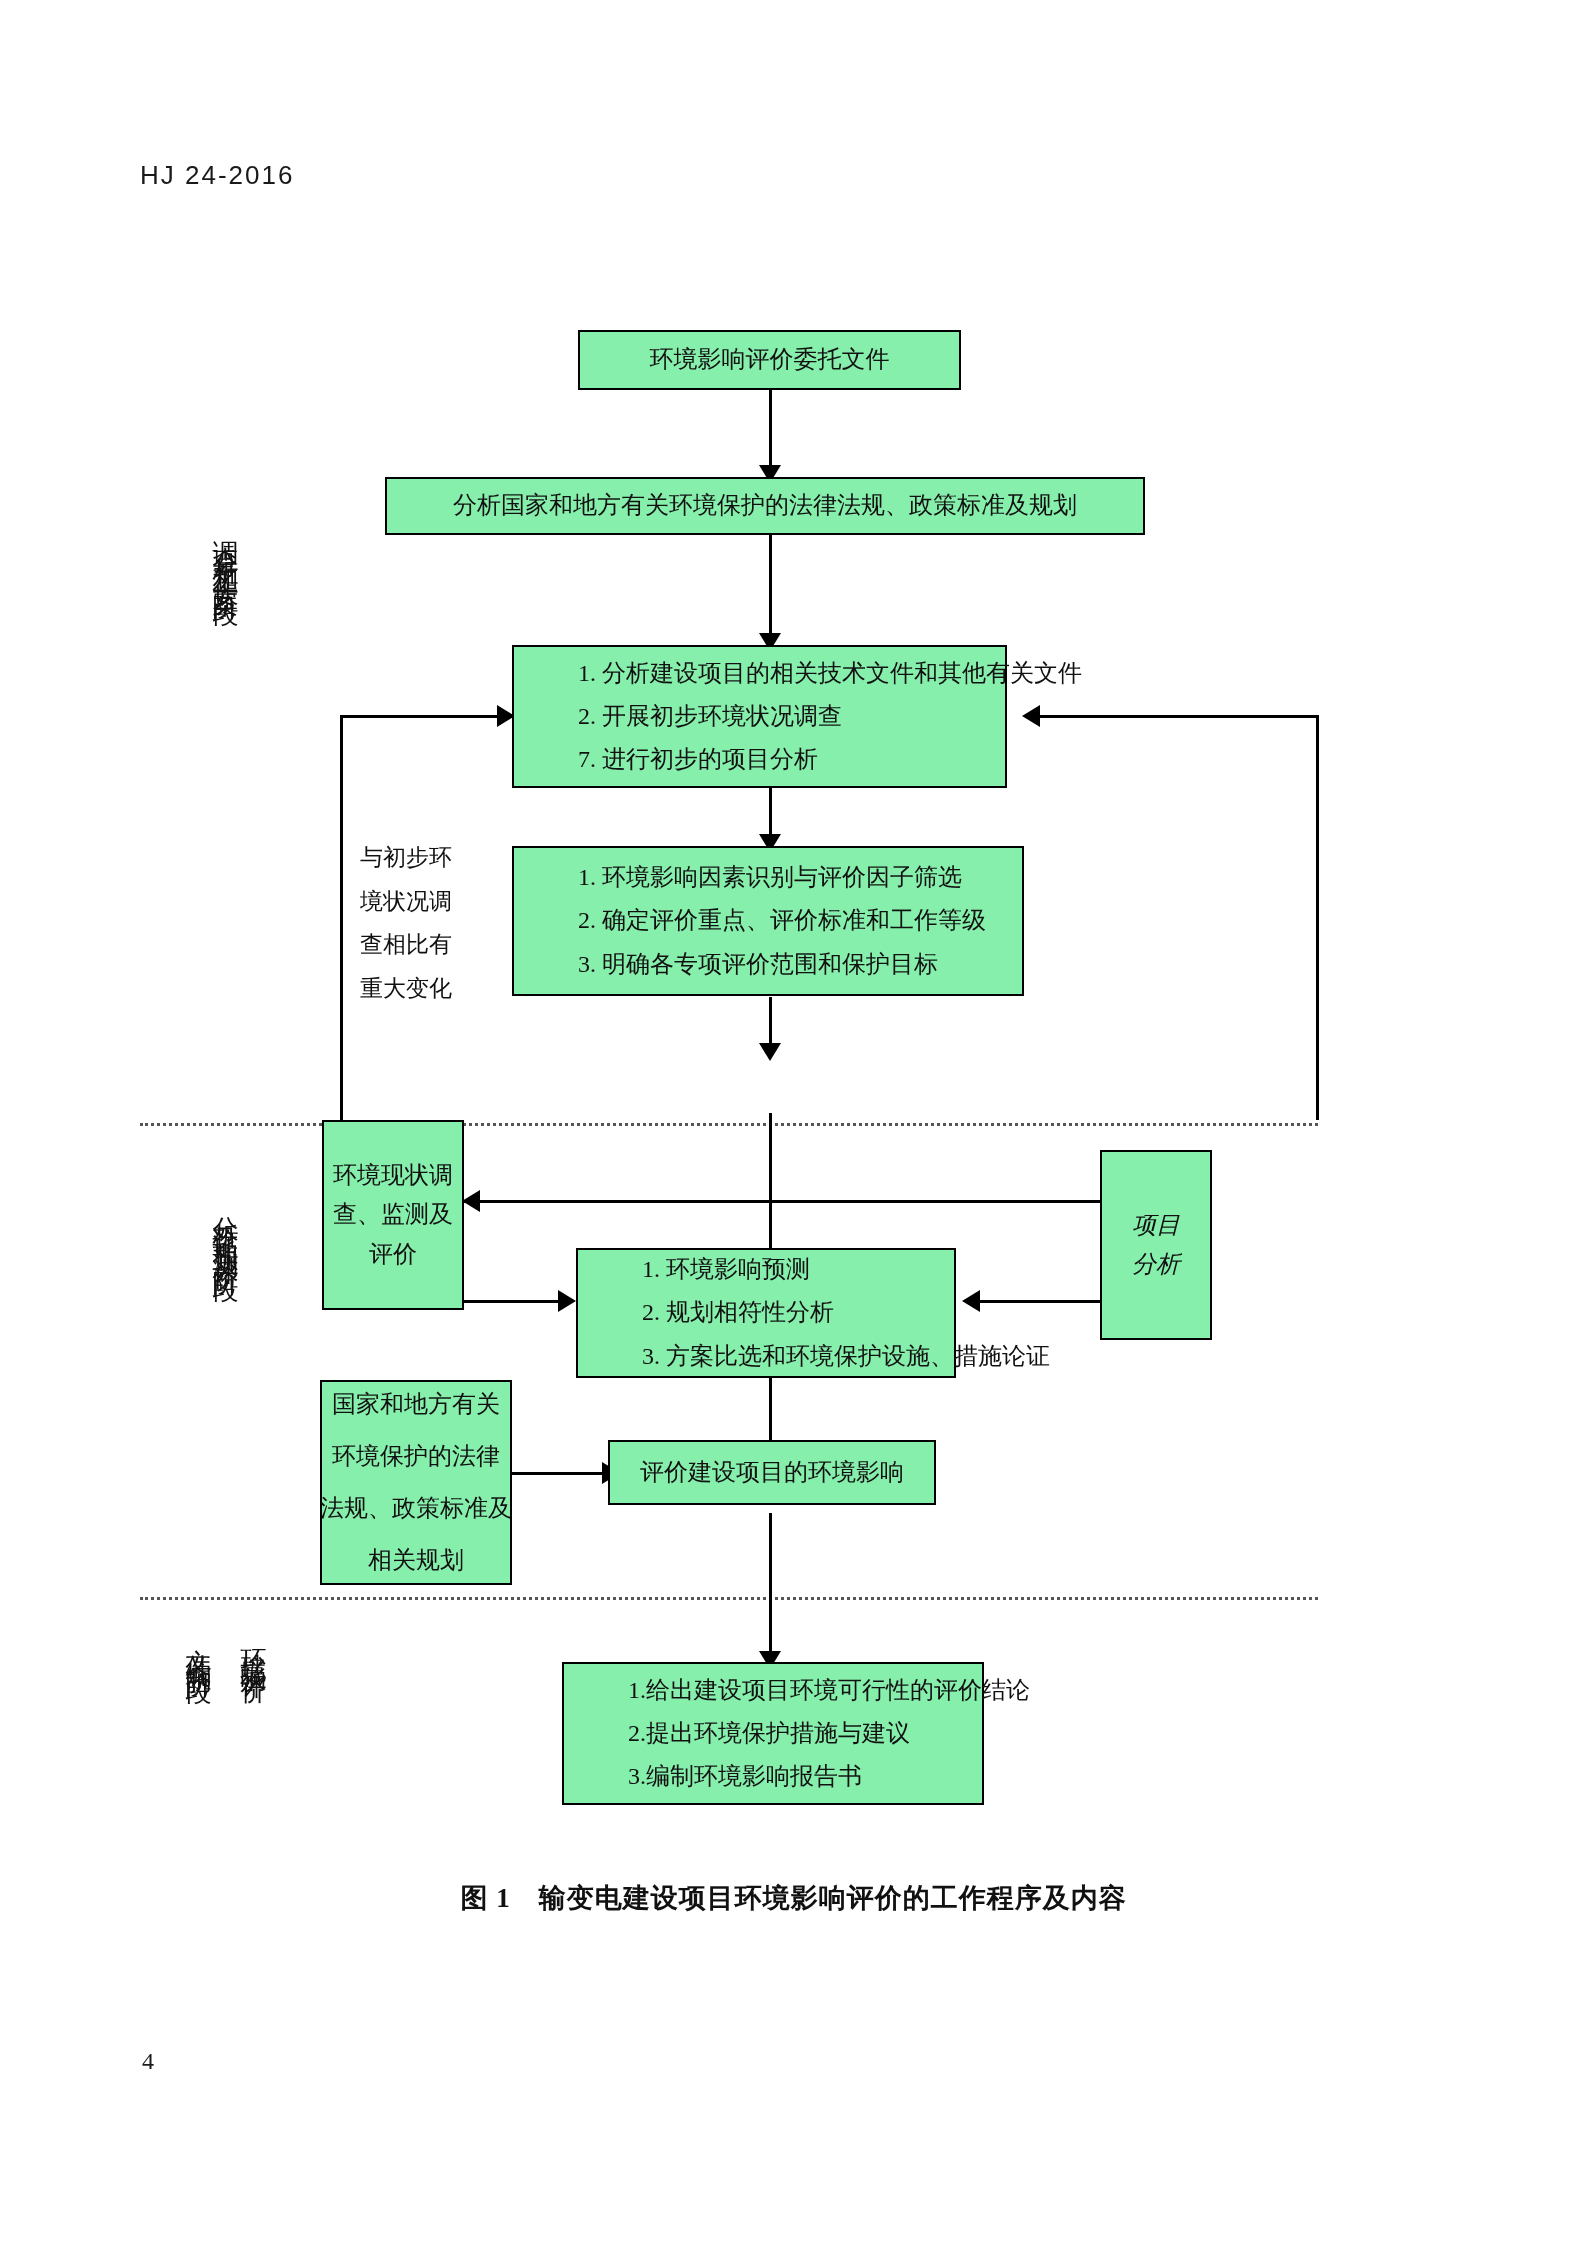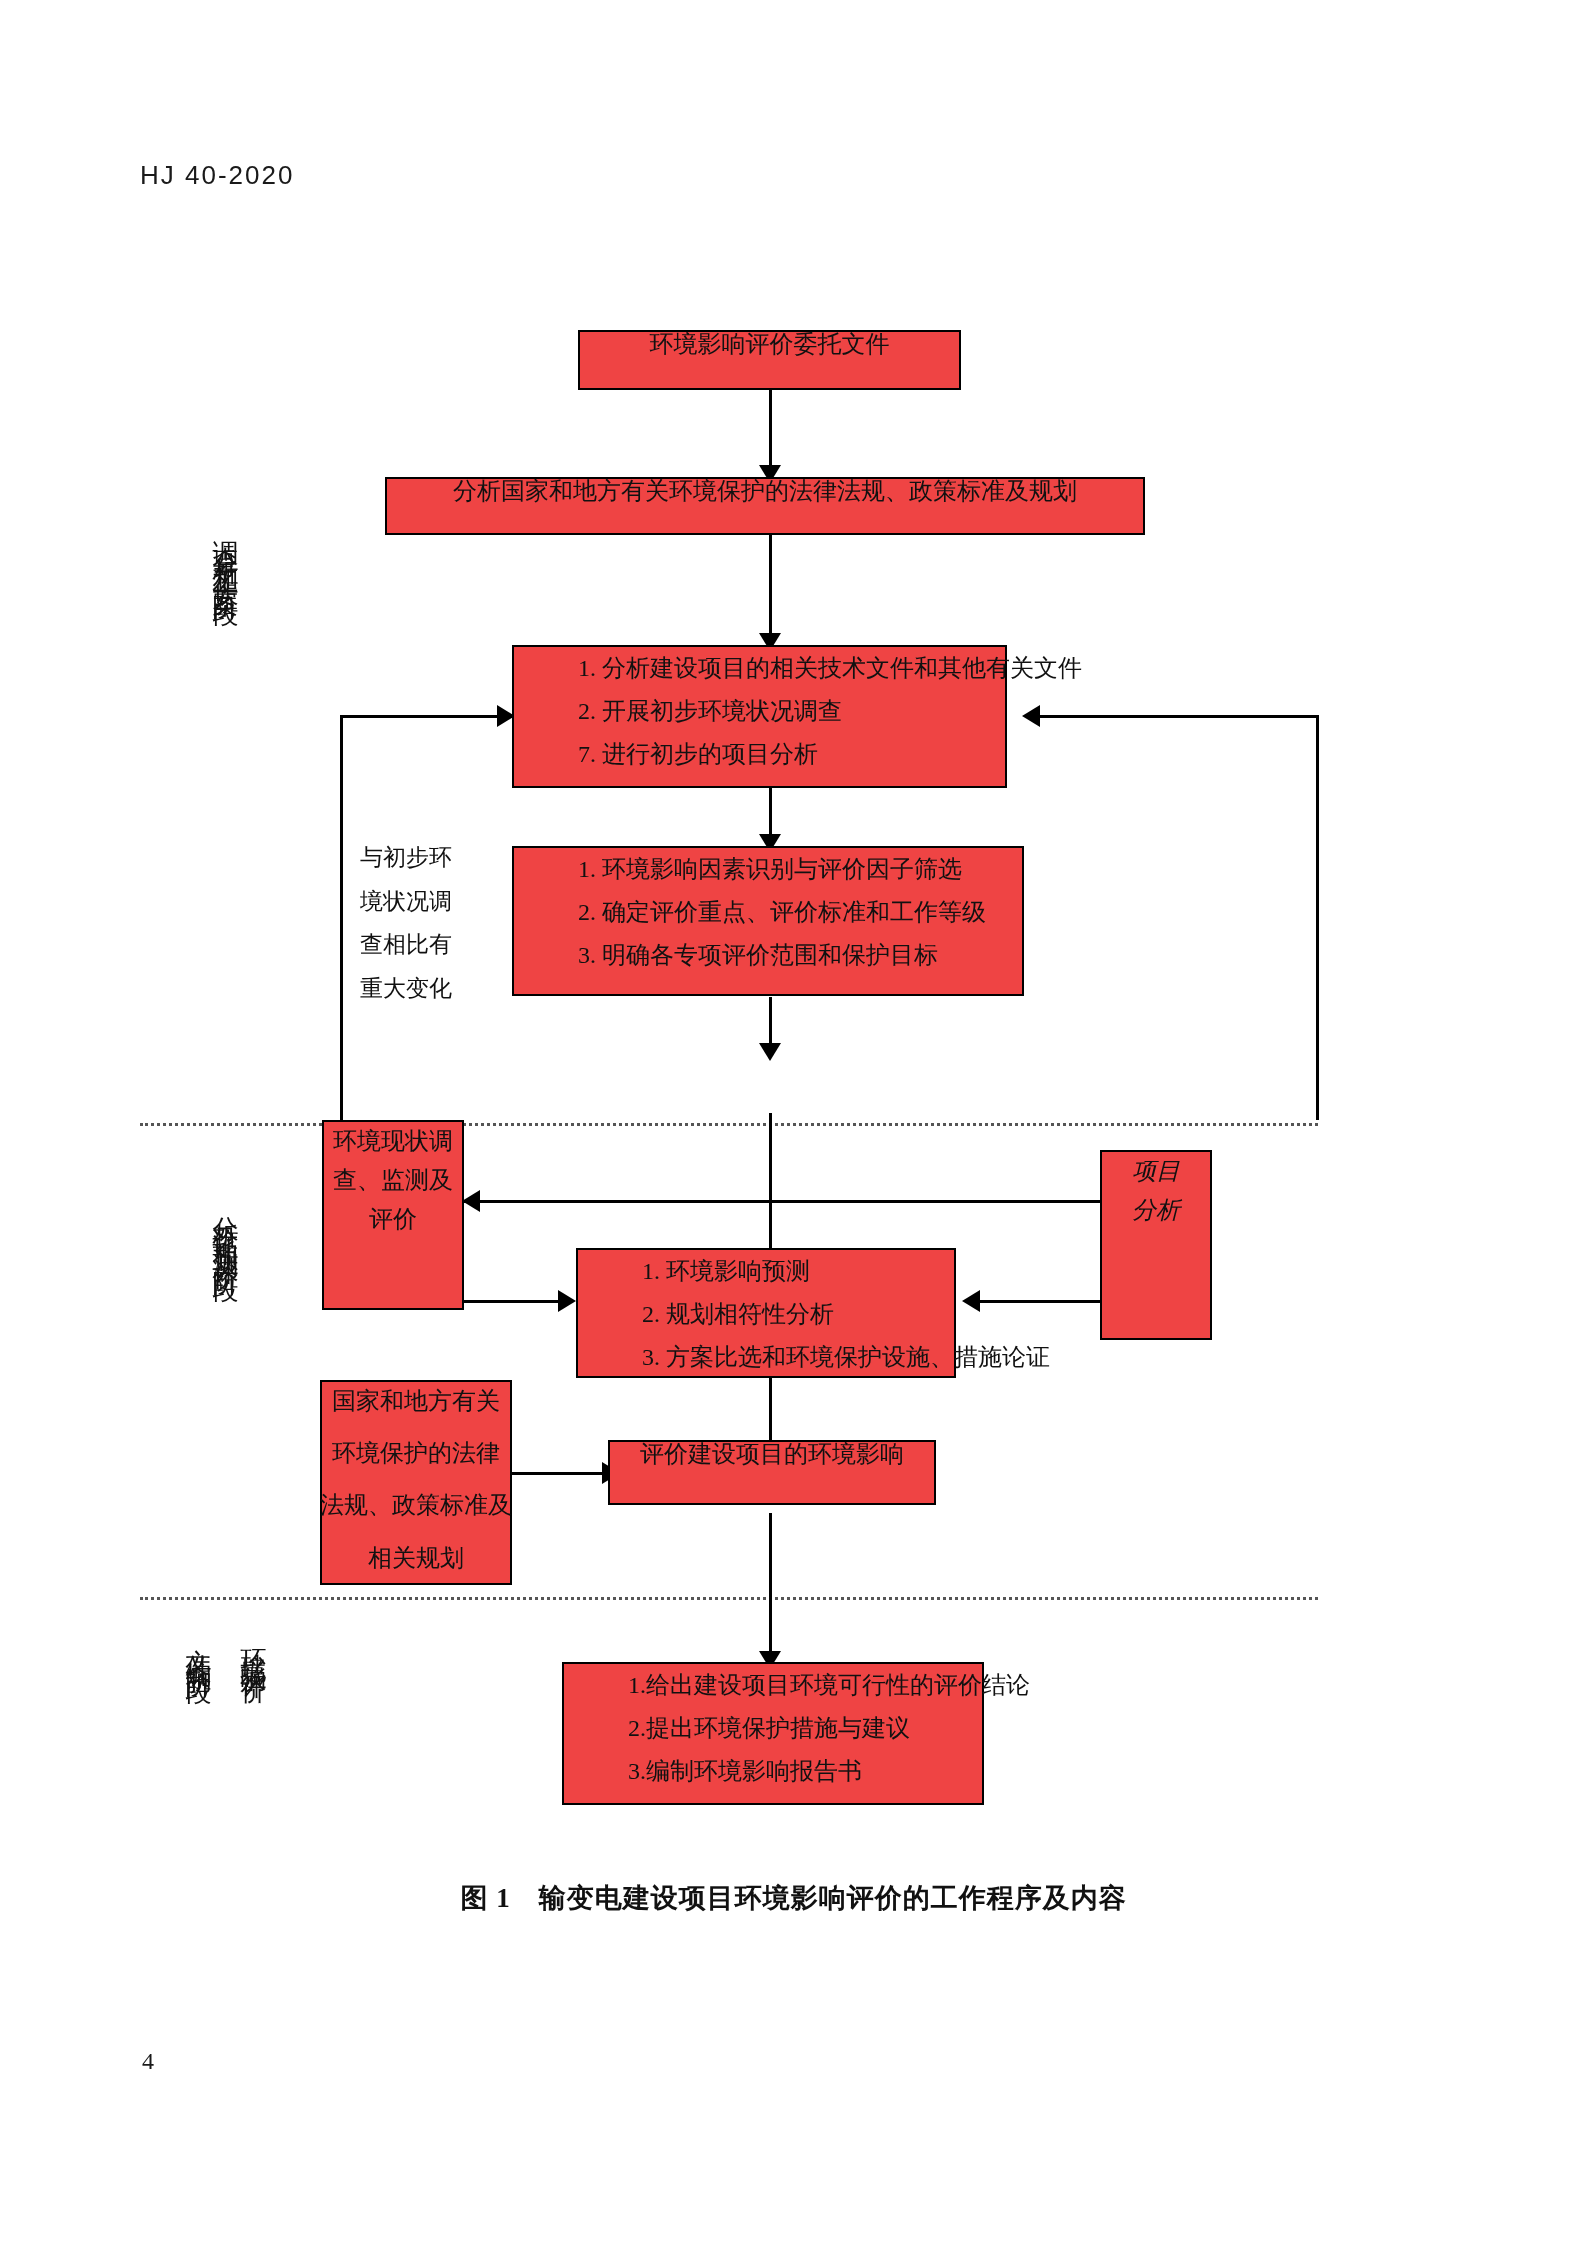--- a/index.html
+++ b/index.html
@@ -47,23 +47,24 @@
     font-weight: bold;
     letter-spacing: 1px;
     color: #111;
   }
 
   
   .box {
     position: absolute;
     box-sizing: border-box;
     border: 2px solid #000;
-    background: #ef4444;
+    background: #86efac;
     display: flex;
     flex-direction: column;
+    justify-content: center;
     z-index: 5;
   }
   .box.center-txt { align-items: center; }
   .box-line {
     font-size: 24px;
     line-height: 1.05;
     color: #111;
     white-space: nowrap;
   }
   .box.listbox { padding-left: 64px; }
@@ -127,21 +128,21 @@
     height: 0;
     border-top: 3px dotted #555;
     z-index: 1;
   }
 </style>
 </head>
 <body>
 
 <div id="page">
 
-  <div class="doc-header">HJ 40-2020</div>
+  <div class="doc-header">HJ 24-2016</div>
 
   <div class="divider" style="left:140px; top:1123px; width:1178px;"></div>
   <div class="divider" style="left:140px; top:1597px; width:1178px;"></div>
 
   <div class="vlabel" style="left:212px; top:520px;">调查分析和工作方案阶段</div>
   <div class="vlabel" style="left:212px; top:1196px;">分析论证和预测评价阶段</div>
   <div class="vlabel" style="left:240px; top:1628px;">环境影响评价</div>
   <div class="vlabel" style="left:185px; top:1628px;">文件编制阶段</div>
 
   <div class="sidenote" style="left:360px; top:836px;">与初步环境状况调查相比有重大变化</div>

